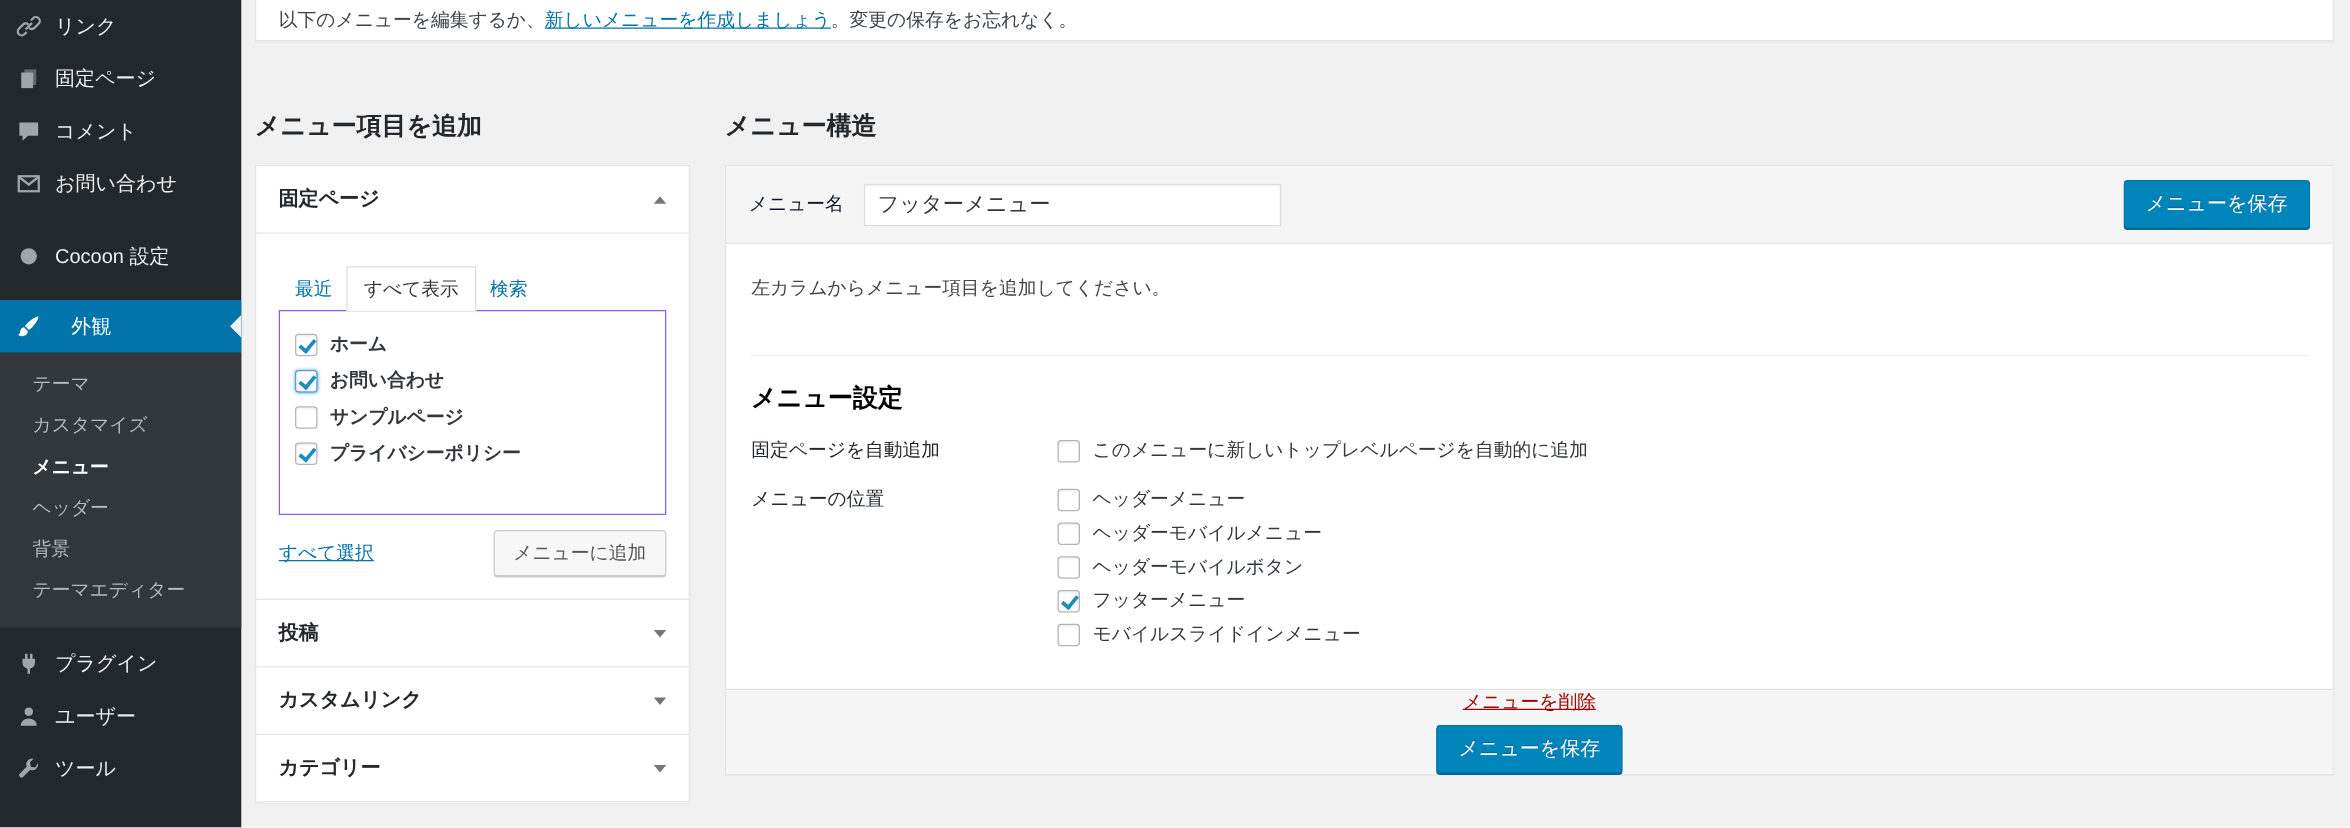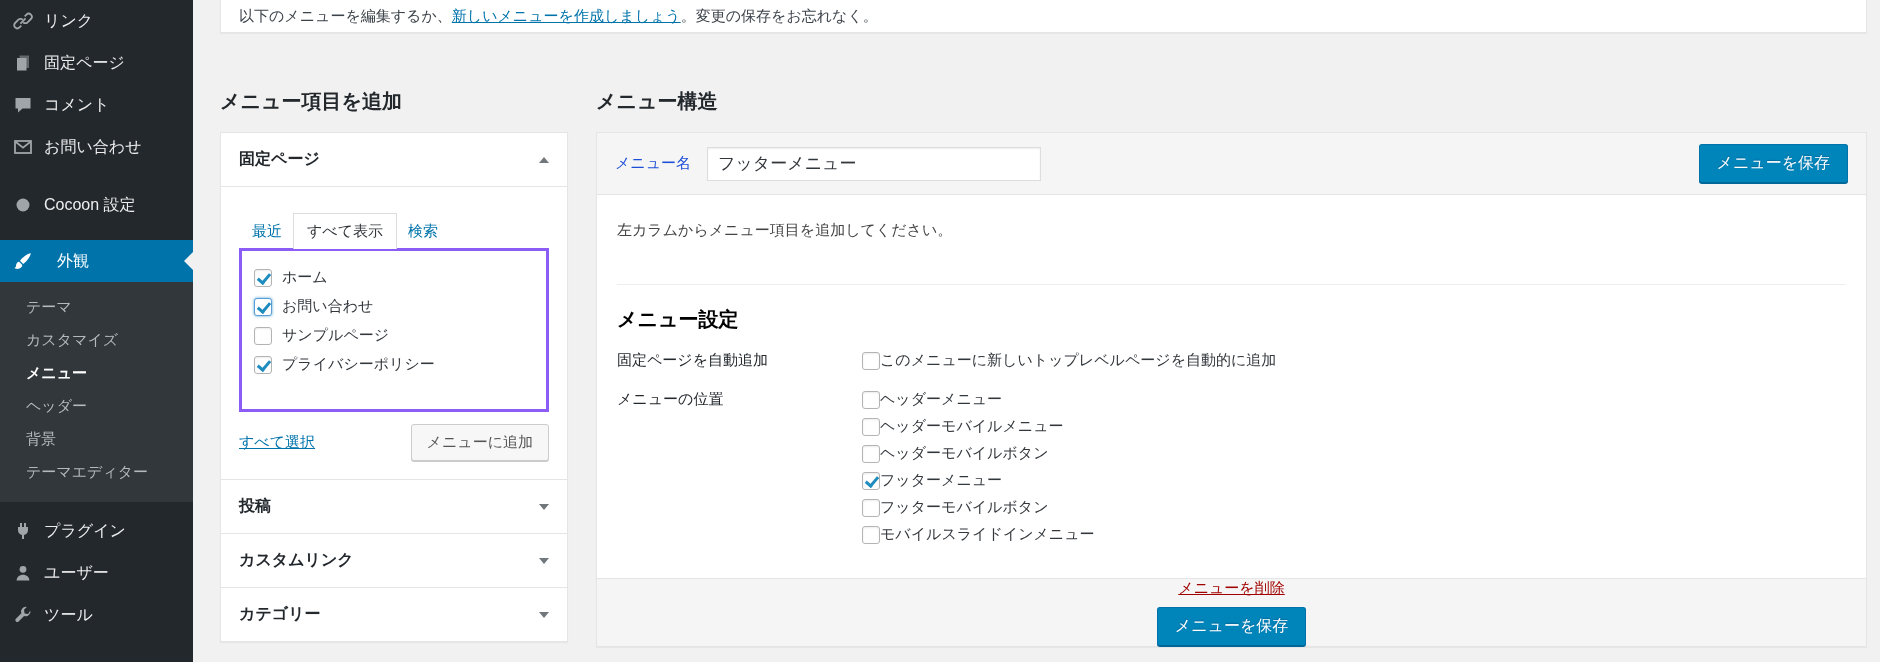--- a/index.html
+++ b/index.html
@@ -17,62 +17,62 @@
   .side-item .ic svg { width:20px; height:20px; display:block; }
   .side-item.active { background:var(--accent,#0073aa); color:#fff;gap:24px; }
   .side-item.active .ic { color:#fff; }
   .side-item.active::after { content:""; position:absolute; right:0; top:50%; margin-top:-9px; border:9px solid transparent; border-right-color:var(--page_bg,#f1f1f1); }
   .side-spacer-sm { height:16px; } .side-spacer-xs { height:14px; }
   .submenu { background:var(--submenu_bg,#32373c); padding:9px 0 13px; }
   .submenu-item { padding:7px 10px 7px 26px; font-size:15px; color:#b4b9be; cursor:pointer; }
   .submenu-item.current { color:#fff; font-weight:bold; }
   .side-bottom { margin-top:8px; }
   
-  .content { flex:1; padding:0 13px 0 27px; min-width:0; }
+  .content { flex:1; padding:0 13px 0 11px; min-width:0; }
   .notice { height:33px; background:#fff; border:1px solid #e5e5e5; border-top:none; padding:0 18px; display:flex; align-items:center; font-size:15px; color:#3c434a; box-shadow:0 1px 1px rgba(0,0,0,.04); }
   .notice a { color:var(--accent,#0073aa); text-decoration:underline; cursor:pointer; }
   .columns { display:flex; gap:28px; align-items:flex-start; }
   h2.col-title { font-size:20px; font-weight:600; color:#23282d; margin:56px 0 0; line-height:24px; }
   
   .left-col { width:348px; flex:none; }
   .accordion { margin-top:19px; box-shadow:0 1px 1px rgba(0,0,0,.04); }
   .section { background:#fff; border:1px solid #e5e5e5; border-top:none; }
   .section:first-child { border-top:1px solid #e5e5e5; }
   .section-header { padding:16px 18px; font-size:16px; font-weight:bold; color:#23282d; display:flex; align-items:center; justify-content:space-between; cursor:pointer; }
   .tri-up { width:0; height:0; border-left:5px solid transparent; border-right:5px solid transparent; border-bottom:6px solid #72777c; }
   .tri-down { width:0; height:0; border-left:5px solid transparent; border-right:5px solid transparent; border-top:6px solid #72777c; }
   .section-body { padding:26px 18px 12px; border-top:1px solid #e5e5e5; }
   .tabs { display:flex; align-items:flex-end; position:relative; z-index:1; margin-bottom:-1px; padding-left:2px; font-size:15px; }
   .tab-link { padding:8px 11px; color:var(--accent,#0073aa); cursor:pointer; }
   .tab.active { padding:8px 13px; background:#fff; border:1px solid #ddd; border-bottom:none; color:#32373c; cursor:default; }
-  .listbox { border:3px solid #8b5cf6; background:#fff; height:164px; padding:12px 8px 8px 12px; overflow-y:auto; }
+  .listbox { border:1px solid #8b5cf6; background:#fff; height:164px; padding:12px 8px 8px 12px; overflow-y:auto;font-weight:bold; }
   .page-item { display:flex; align-items:center; height:29px; gap:10px; cursor:pointer; }
   .cb { width:18px; height:18px; flex:none; background:#fff; border:1px solid #b4b4b4; border-radius:3px; position:relative; cursor:pointer; box-shadow:inset 0 1px 2px rgba(0,0,0,.08); }
   .cb.checked::after { content:""; position:absolute; left:5px; top:1px; width:5px; height:10px; border-right:3px solid var(--check,#1e8cbe); border-bottom:3px solid var(--check,#1e8cbe); transform:rotate(40deg); }
   .cb.focused { border-color:var(--focus,#5b9dd9); box-shadow:0 0 3px rgba(30,140,190,.8); }
   .cb-label { color:#32373c; }
   .button-controls { margin-top:12px; padding-bottom:6px; display:flex; align-items:center; justify-content:space-between; }
   .link { color:var(--accent,#0073aa); text-decoration:underline; cursor:pointer; }
   .btn-secondary { background:#f7f7f7; border:1px solid #ccc; border-radius:3px; color:#555; font-size:15px; padding:8px 15px; cursor:pointer; box-shadow:0 1px 0 #ccc; font-family:inherit; }
   
   .right-col { flex:1; min-width:0; }
   .menu-panel { margin-top:19px; border:1px solid #e5e5e5; background:#fff; box-shadow:0 1px 1px rgba(0,0,0,.04); }
   .menu-header { background:#f5f5f5; border-bottom:1px solid #e5e5e5; height:62px; display:flex; align-items:center; padding:0 18px; }
-  .menu-name-label { font-size:15px; color:#1d4ed8; margin-right:16px; }
+  .menu-name-label { font-size:15px; color:#0f172a; margin-right:16px; }
   .menu-name-input { width:334px; height:34px; border:1px solid #ddd; box-shadow:inset 0 1px 2px rgba(0,0,0,.07); padding:3px 10px; font-size:17px; color:#32373c; font-family:inherit; background:#fff; }
   .flex-sp { flex:1; }
   .btn-primary { background:var(--button,#0085ba); border:1px solid #0073aa; border-bottom-color:#006799; border-radius:3px; color:#fff; font-size:16px; padding:8px 17px; cursor:pointer; box-shadow:0 1px 0 #006799; text-shadow:0 -1px 1px #006799; font-family:inherit; }
   .panel-content { padding:26px 20px 30px; }
   .instruction { margin:0; font-size:15px; color:#444; }
   .content-divider { border:0; border-top:1px solid #eee; margin:44px 0 0; }
   h3.settings-title { font-size:20px; font-weight:600; color:#000000; margin:22px 0 0; line-height:24px; }
   .settings-row { display:flex; margin-top:16px; }
   .settings-row.locations { margin-top:12px; }
   .settings-label { width:245px; flex:none; font-size:15px; color:#23282d; padding-top:4px; }
-  .opt-row { display:flex; align-items:center; height:27px; cursor:pointer; }
+  .opt-row { display:flex; align-items:center; gap:10px; height:27px; cursor:pointer; }
   .opt-label { font-size:15px; color:#32373c; }
   .menu-footer { background:#f5f5f5; border-top:1px solid #e5e5e5; height:68px; display:flex; align-items:center; justify-content:space-between; padding:0 20px;flex-direction:column; }
   .delete-link { color:var(--delete,#a00); text-decoration:underline; font-size:15px; cursor:pointer; }
 </style>
 </head>
 <body>
 
 <div class="sidebar">
   <div class="side-item">
     <span class="ic">
@@ -276,24 +276,20 @@
               <div class="opt-row">
                 <span class="cb"></span>
                 <span class="opt-label">ヘッダーモバイルボタン</span>
               </div>
               <div class="opt-row">
                 <span class="cb checked"></span>
                 <span class="opt-label">フッターメニュー</span>
               </div>
               <div class="opt-row">
                 <span class="cb"></span>
-                <span class="opt-label">フッターモバイルボタン</span>
-              </div>
-              <div class="opt-row">
-                <span class="cb"></span>
                 <span class="opt-label">モバイルスライドインメニュー</span>
               </div>
             </div>
           </div>
         </div>
 
         <div class="menu-footer">
           <span class="delete-link">メニューを削除</span>
           <button class="btn-primary">メニューを保存</button>
         </div>

